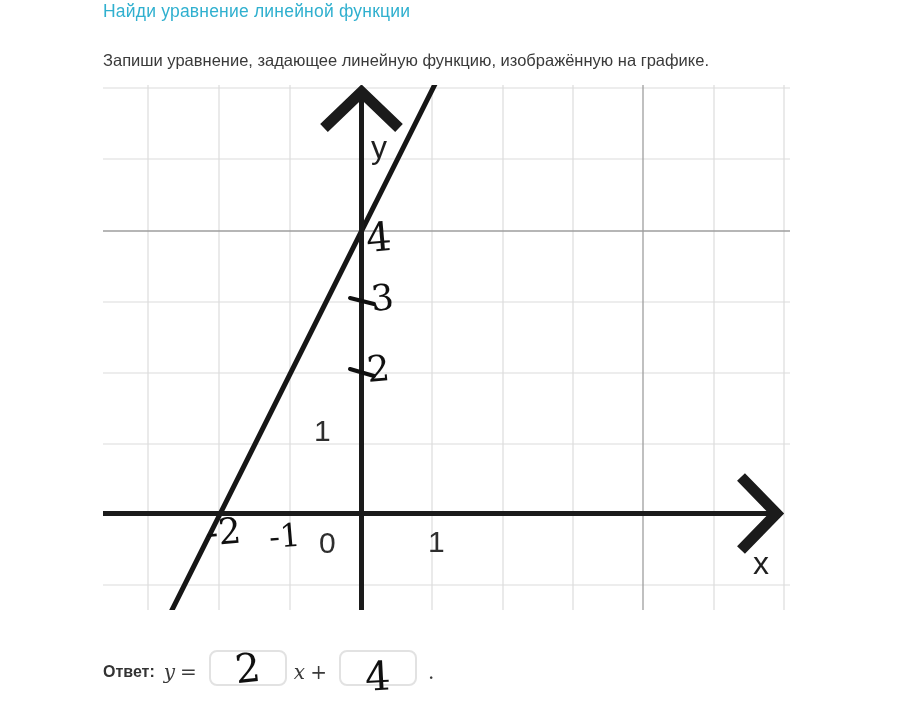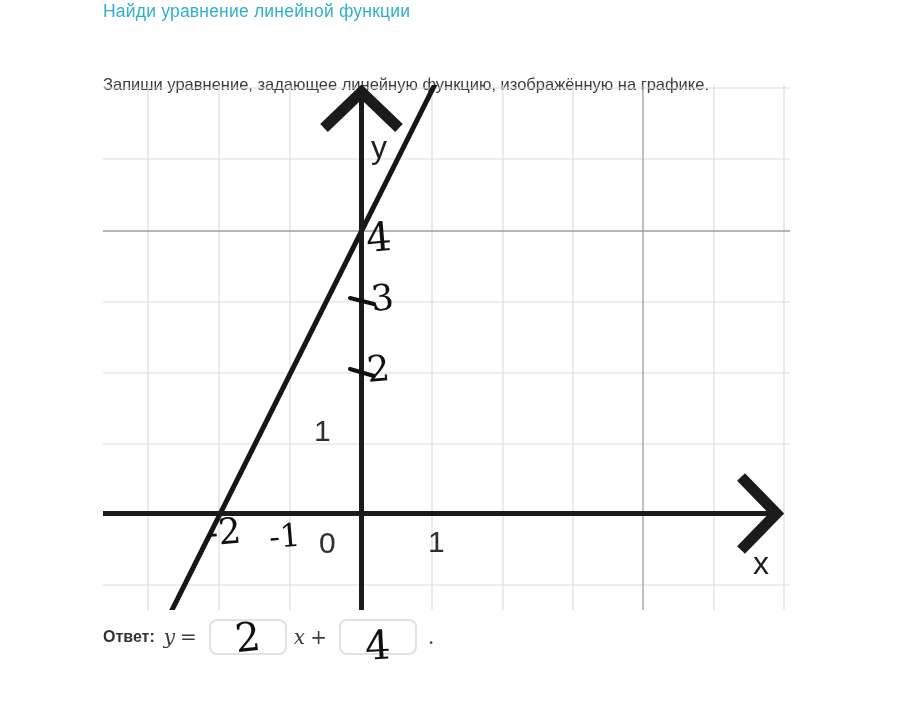--- a/index.html
+++ b/index.html
@@ -6,38 +6,38 @@
   html, body { width: 904px; height: 726px; background: #ffffff; overflow: hidden;
     font-family: "Liberation Sans", sans-serif; }
   .page { position: relative; width: 904px; height: 726px; background: #ffffff; }
 
   .title {
     position: absolute; left: 103px; top: 1px;
     font-size: 17.5px; font-weight: normal; color: #30b0cf; letter-spacing: 0.2px;
   }
   .instruction {
     position: absolute; left: 103px; top: 51px;
-    font-size: 16.5px; font-weight: 500; color: #3a3a3a; margin-top: 24px;
+    font-size: 16.5px; font-weight: 500; color: #3a3a3a;
   }
 
   .graph { position: absolute; left: 103px; top: 85px; width: 687px; height: 525px; }
   .graph svg { position: absolute; left: 0; top: 0; }
 
   .glabel { position: absolute; line-height: 1; white-space: nowrap; }
   .axis-letter { font-size: 32px; color: #1f1f1f; font-family: "Liberation Sans", sans-serif; }
   .printed { font-size: 30px; color: #2e2e2e; font-family: "Liberation Sans", sans-serif; }
   .hand { font-family: "DejaVu Serif", serif; color: #101010; transform: rotate(-5deg); }
   .hw-y4 { font-size: 40px; }
   .hw-y3, .hw-y2 { font-size: 36px; }
   .hw-m2 { font-size: 36px; }
   .hw-m1 { font-size: 32px; }
 
   .answer-row {
-    position: absolute; left: 103px; top: 615px; height: 44px;
-    display: flex; align-items: center;
+    position: absolute; left: 103px; top: 650px; height: 44px;
+    display: flex; 
   }
   .answer-label { font-size: 16px; font-weight: bold; color: #333; margin-right: 9px; line-height: 44px; }
   .math { font-family: "DejaVu Serif", serif; font-size: 20px; color: #3a3a3a; line-height: 44px; }
   .math-var { font-style: italic; }
   .math-op { font-style: normal; margin: 0 2px; }
   .sp { margin-left: 5px; margin-right: 5px; }
   .answer-box {
     width: 78px; height: 36px; background: #ffffff;
     border: 2px solid #e2e2e2; border-radius: 8px;
     display: flex; align-items: center; justify-content: center;

